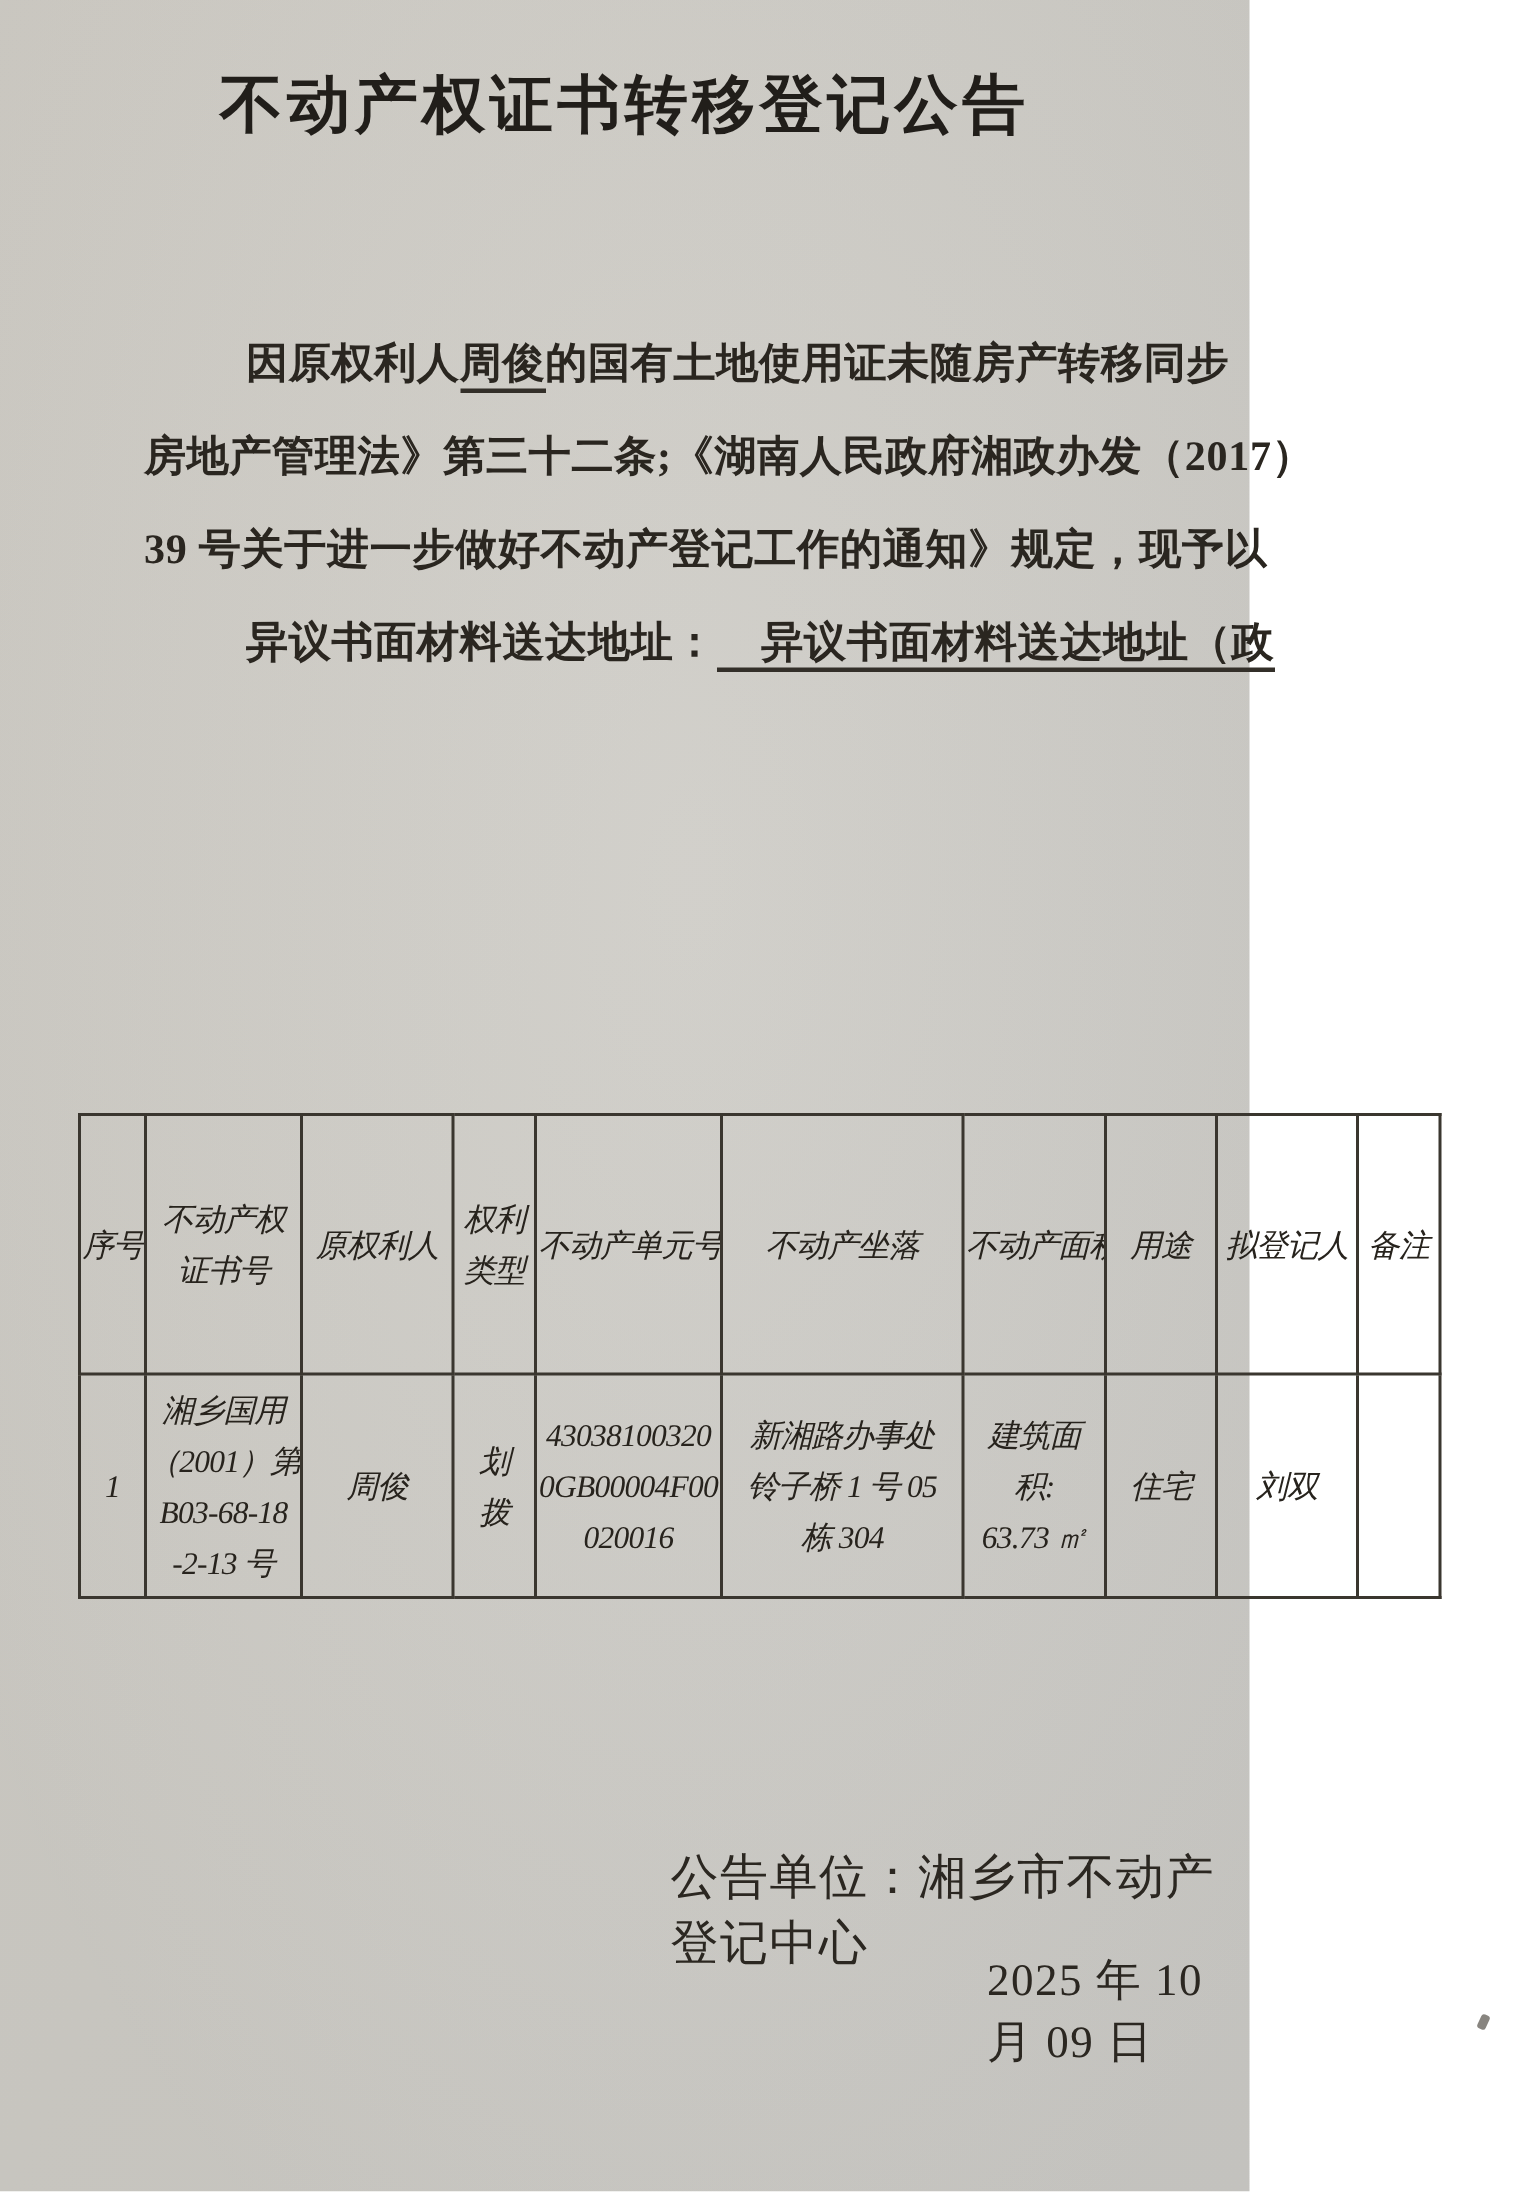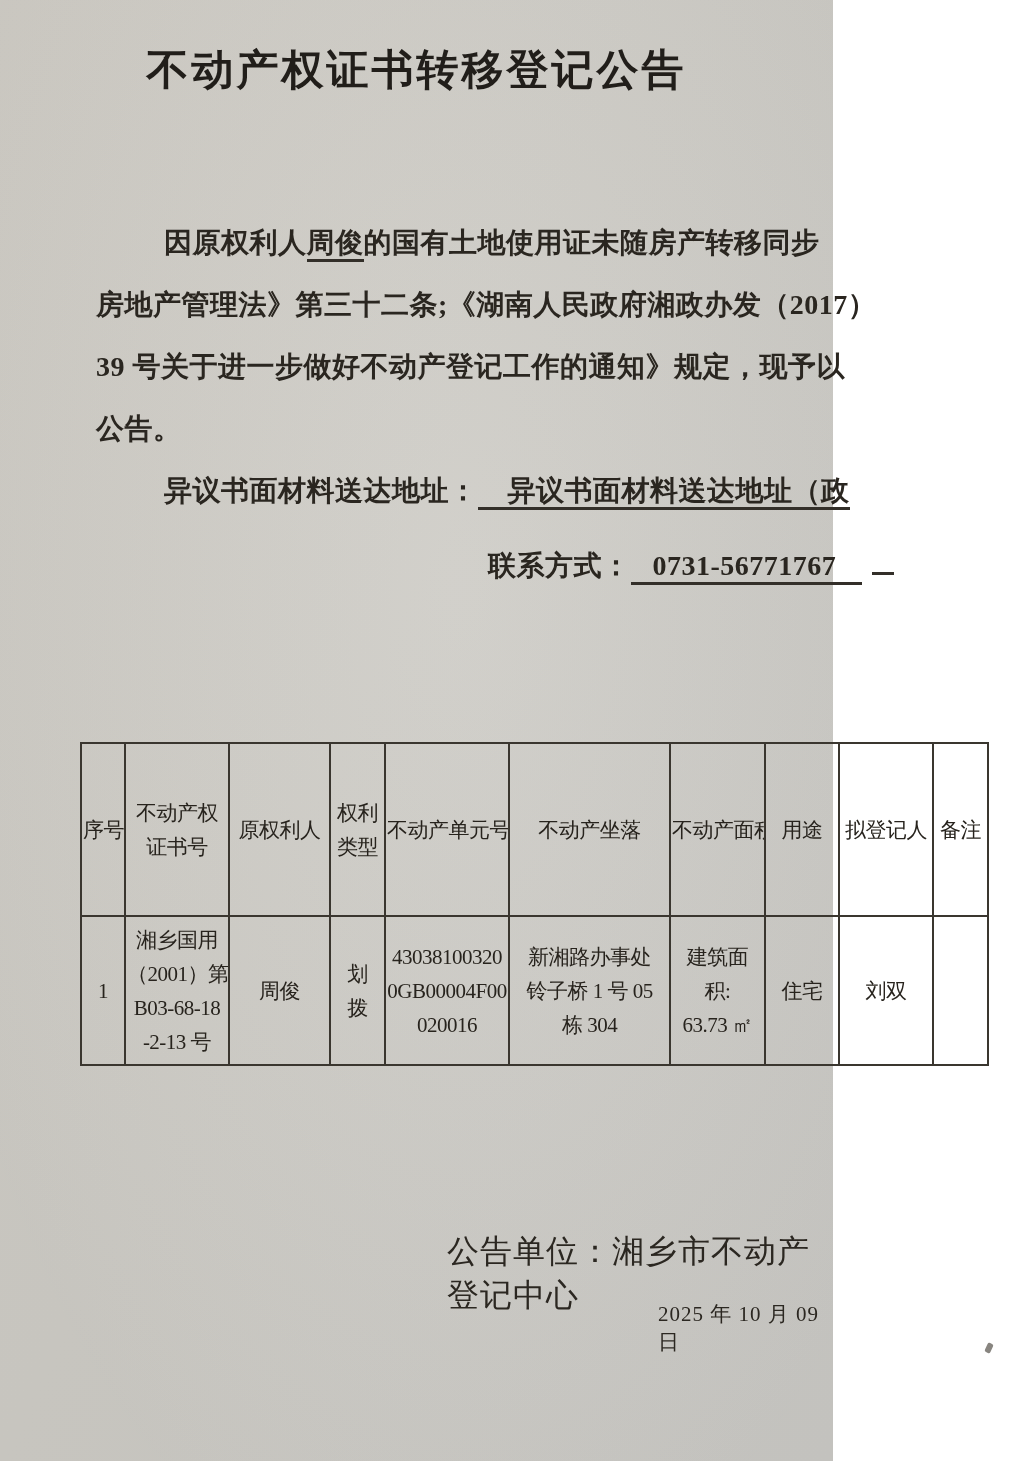--- a/index.html
+++ b/index.html
@@ -39,66 +39,65 @@
   }
   .u-lead   { padding-left: 30px; }
   .u-trail  { padding-right: 88px; }
   .contact-line { margin-top: 13px; padding-left: 392px; }
   .contact-line .u { padding-left: 22px; padding-right: 26px; }
   .tail-underscore {
     display: inline-block; width: 22px; margin-left: 10px;
     border-bottom: 3px solid #332f29; height: 1em; vertical-align: baseline;
   }
   table.announce {
-    position: absolute; top: 742px; left: 80px;
+    position: absolute; top: 742px; left: 52px;
     width: 907px; table-layout: fixed;
     border-collapse: collapse;
+    font-style: italic;
   }
   table.announce th, table.announce td {
     border: 2px solid #3a362f;
     text-align: center; vertical-align: middle;
     font-size: 21px; line-height: 34px; letter-spacing: -0.5px;
     font-weight: 500;
     white-space: pre;
     padding: 2px 1px;
     color: #27231d;
     overflow: hidden;
   }
   tr.header-row { height: 173px; }
   tr.data-row   { height: 149px; }
   .issuer {
     position: absolute; top: 1230px; left: 447px;
     font-size: 32px; font-weight: 500; letter-spacing: 1px;
     color: #2b2721;
   }
   .date {
     position: absolute; top: 1300px; left: 658px;
-    font-size: 21px; font-weight: 500; letter-spacing: 1px;
+    font-size: 30px; font-weight: 500; letter-spacing: 1px;
     color: #2b2721;
   }
   .speck {
     position: absolute; top: 1343px; left: 986px;
     width: 6px; height: 10px; background: #55514a; border-radius: 2px;
     transform: rotate(25deg); opacity: .7;
   }
 </style>
 </head>
 <body>
 
 <div class="page">
 
   <div class="title">不动产权证书转移登记公告</div>
 
   <div class="text-block">
     <div class="bline indent"><span>因原权利人</span><span class="u">周俊</span><span>的国有土地使用证未随房产转移同步</span></div>
     <div class="bline">房地产管理法》第三十二条;《湖南人民政府湘政办发（2017）</div>
     <div class="bline">39 号关于进一步做好不动产登记工作的通知》规定，现予以</div>
-    <div class="bline">公告。</div>
     <div class="bline indent"><span>异议书面材料送达地址：</span><span class="u u-lead">异议书面材料送达地址（政</span></div>
-    <div class="bline contact-line"><span>联系方式：</span><span class="u">0731-56771767</span><span class="tail-underscore"></span></div>
   </div>
 
   <table class="announce">
     <colgroup>
       <col style="width:44px">
         <col style="width:104px">
         <col style="width:101px">
       <col style="width:55px">
         <col style="width:124px">
         <col style="width:161px">

